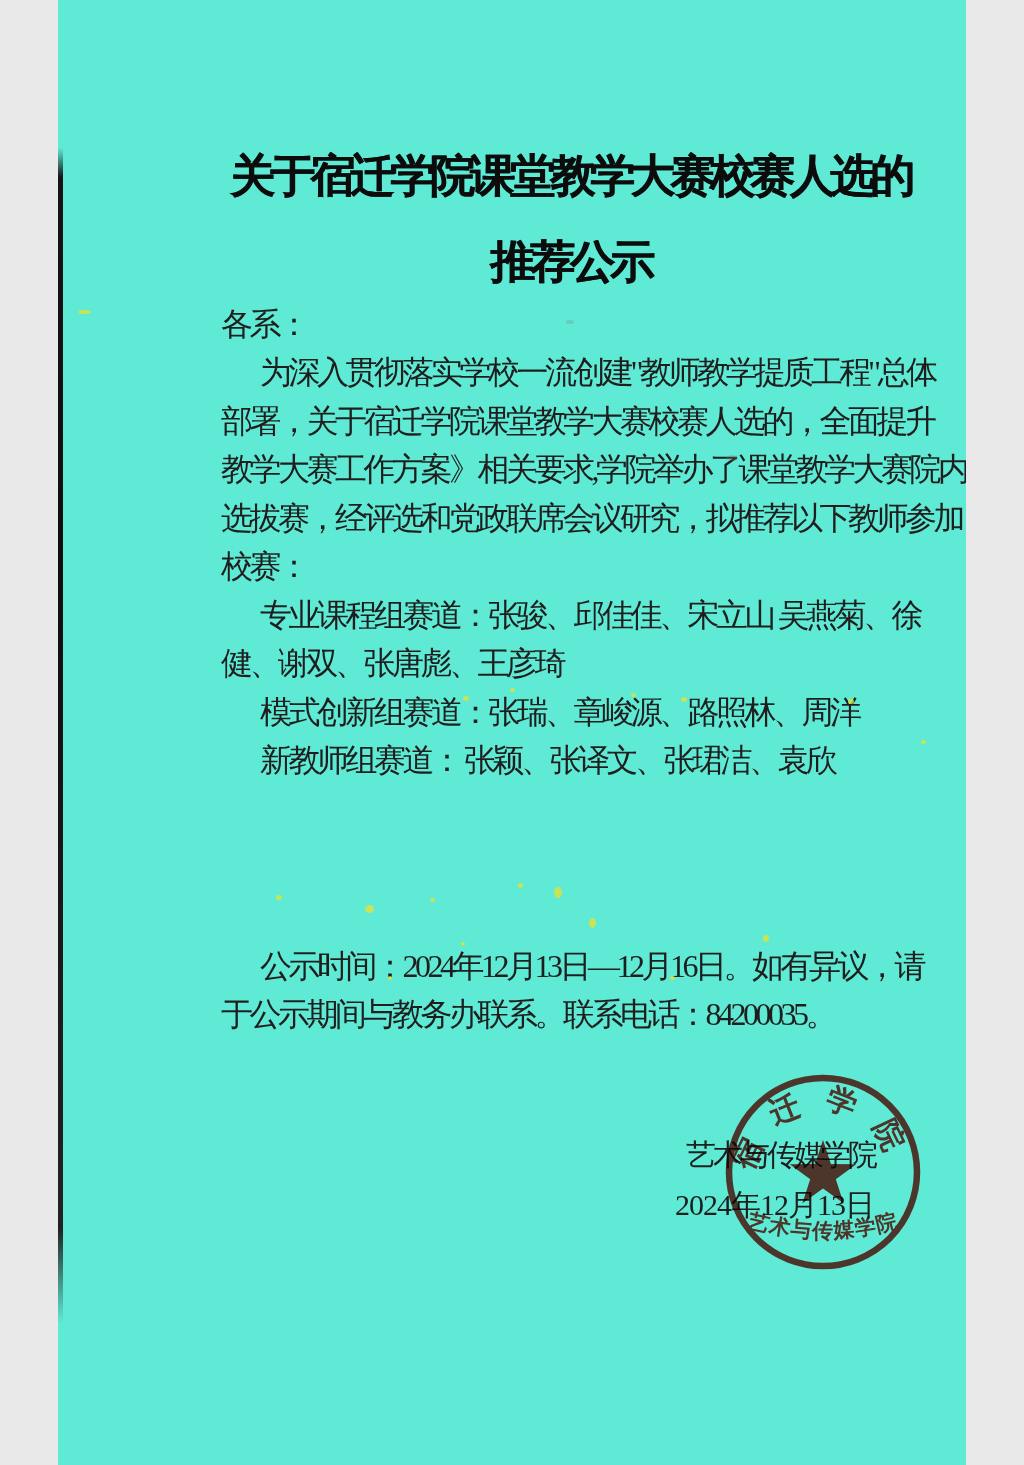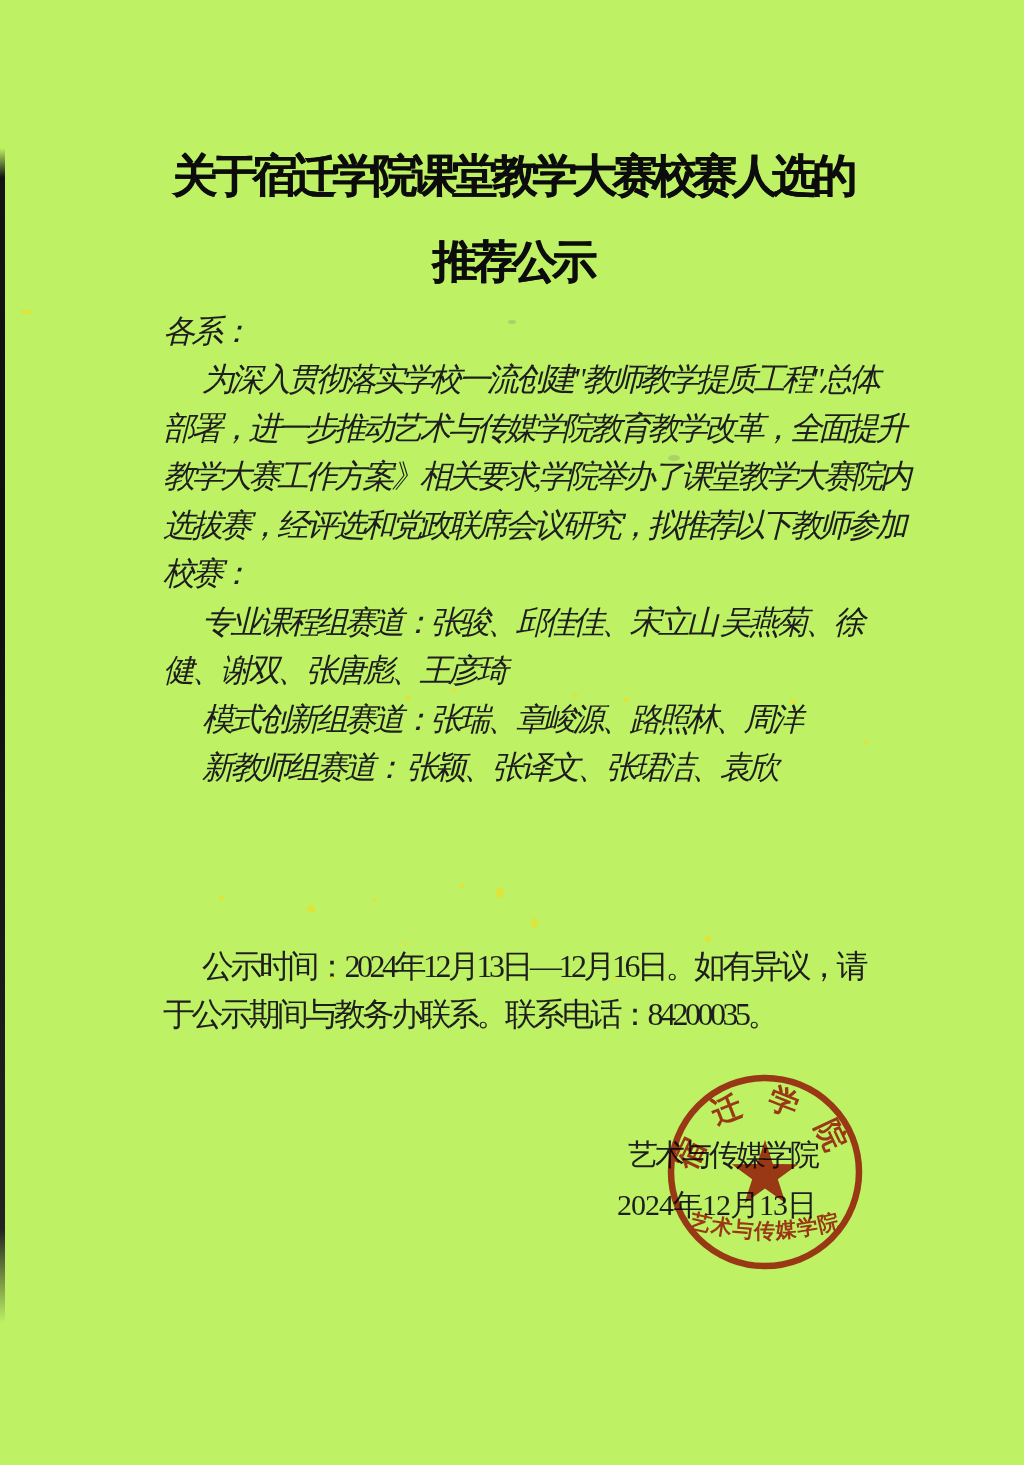--- a/index.html
+++ b/index.html
@@ -1,39 +1,39 @@
 <!DOCTYPE html>
 <html><head>
 <meta charset="utf-8">
 <style>
   html,body { margin:0; padding:0; background:#e9e9e9; }
   .page {
-    position:relative; width:1024px; height:1465px; margin:0 auto;
-    background:#bef264; overflow:hidden;
+    position:relative; width:908px; height:1465px; margin:0 auto;
+    background:#5eead4; overflow:hidden;
     font-family:"Liberation Serif","DejaVu Serif",serif;
   }
   
   .edge-artifact {
     position:absolute; left:0; top:148px; width:5px; height:1175px;
     background:linear-gradient(180deg, rgba(20,20,20,0) 0%, #141414 2.5%,
       #0e0e0e 35%, #1a1a1a 70%, #222 92%, rgba(20,20,20,0) 100%);
   }
   .title-line {
     position:absolute; left:0; width:1024px; margin:0; text-align:center;
     font-size:45px; font-weight:900; letter-spacing:-5px; color:#0c0c0c;
     text-shadow:0.7px 0 0 currentColor; white-space:nowrap;
   }
   .title-line.l1 { top:146px; }
   .title-line.l2 { top:232px; }
   .doc-body, .doc-notice {
     position:absolute; left:163px; width:730px;
     font-size:32px; letter-spacing:-3.5px; line-height:48.45px;
     color:#1e1e1e;
   }
-  .doc-body  { top:307px;font-style:italic; }
+  .doc-body  { top:300px; }
   .doc-notice{ top:942px; }
   .line { white-space:nowrap; }
   .line.ind { padding-left:39px; }
   .sig-name {
     position:absolute; left:628px; top:1135px; font-size:30px;
     letter-spacing:-3px; color:#1e1e1e; white-space:nowrap;
   }
   .sig-date {
     position:absolute; left:617px; top:1185px; font-size:30px;
     letter-spacing:-1px; color:#1e1e1e; white-space:nowrap;
@@ -52,21 +52,21 @@
 <div class="page">
 
   <div class="edge-artifact"></div>
 
   <h1 class="title-line l1">关于宿迁学院课堂教学大赛校赛人选的</h1>
   <h1 class="title-line l2">推荐公示</h1>
 
   <div class="doc-body">
     <div class="line">各系：</div>
     <div class="line ind">为深入贯彻落实学校一流创建"教师教学提质工程"总体</div>
-    <div class="line">部署，进一步推动艺术与传媒学院教育教学改革，全面提升</div>
+    <div class="line">部署，关于宿迁学院课堂教学大赛校赛人选的，全面提升</div>
     <div class="line">教学大赛工作方案》相关要求,学院举办了课堂教学大赛院内</div>
     <div class="line">选拔赛，经评选和党政联席会议研究，拟推荐以下教师参加</div>
     <div class="line">校赛：</div>
     <div class="line ind">专业课程组赛道：张骏、邱佳佳、宋立山 吴燕菊、徐</div>
     <div class="line">健、谢双、张唐彪、王彦琦</div>
     <div class="line ind">模式创新组赛道：张瑞、章峻源、路照林、周洋</div>
     <div class="line ind">新教师组赛道： 张颖、张译文、张珺洁、袁欣</div>
   </div>
 
   <div class="doc-notice">

